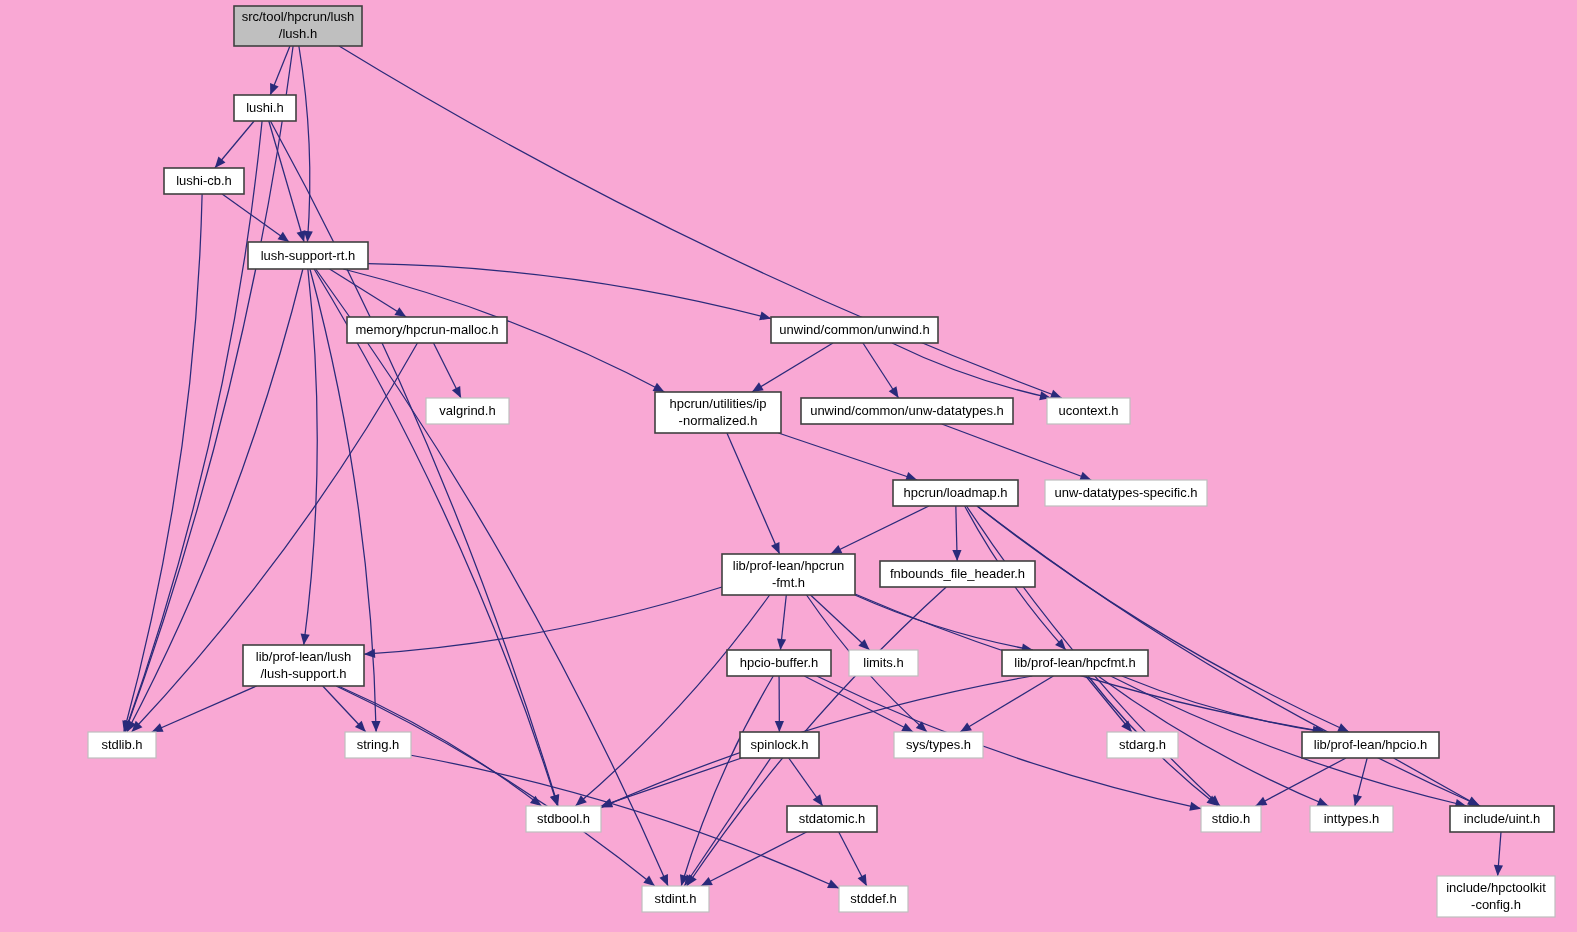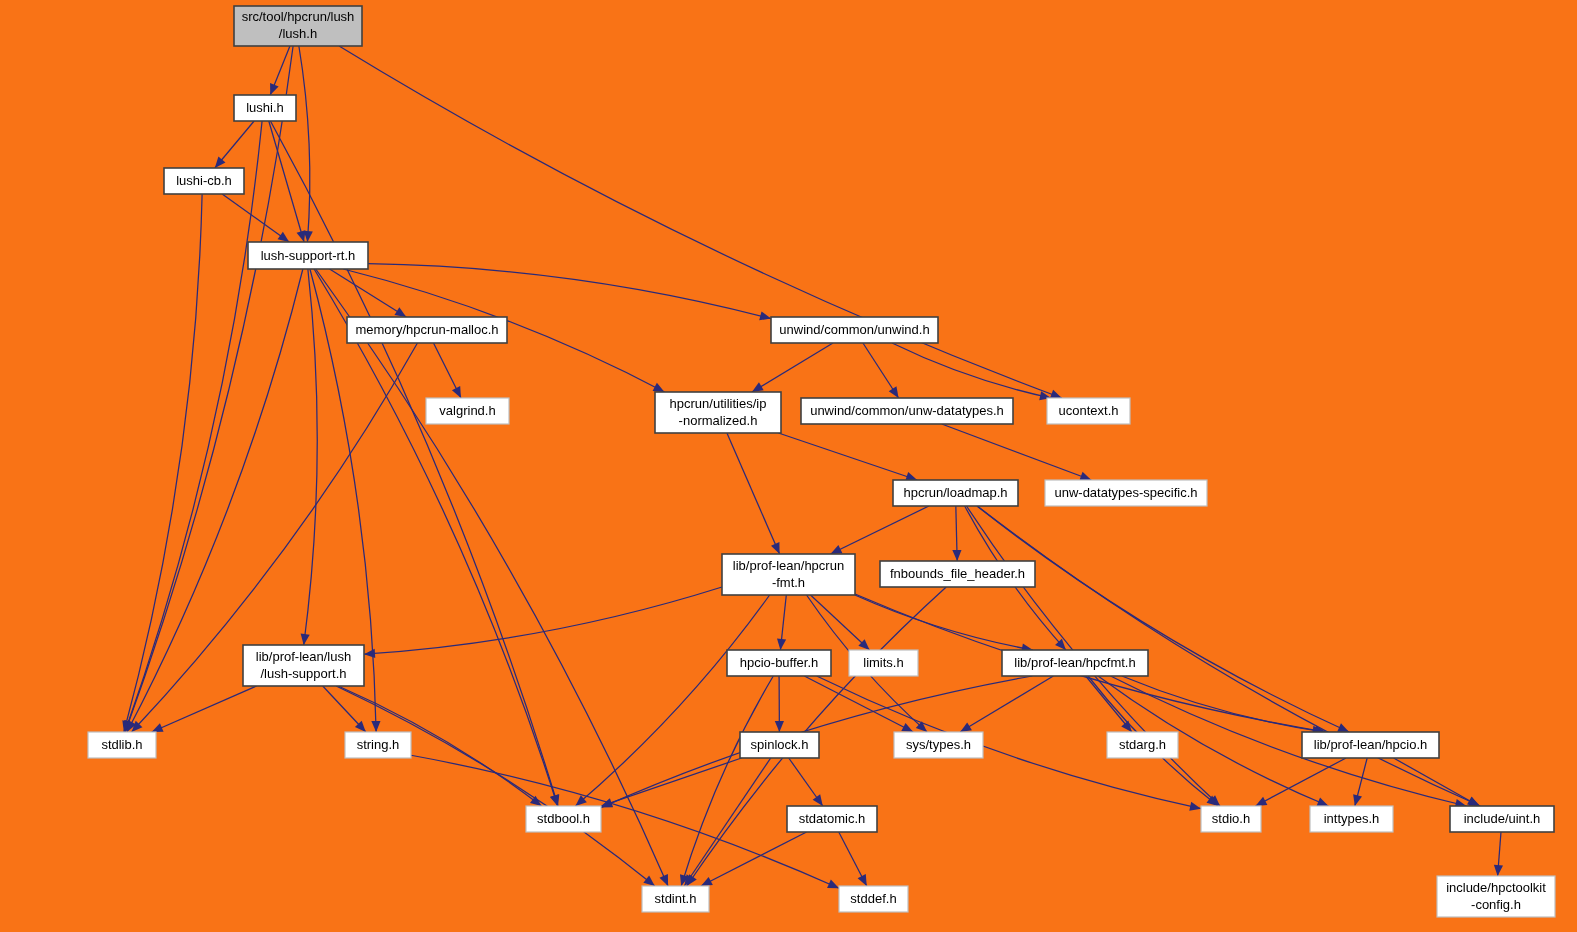--- a/index.html
+++ b/index.html
@@ -1,17 +1,17 @@
 <!DOCTYPE html>
 <html><head>
 <meta charset="utf-8">
 <style>
   html,body{margin:0;padding:0;background:#ffffff;}
   body{font-family:"Liberation Sans","DejaVu Sans",sans-serif;}
-  #graph-root{position:relative;width:1577px;height:932px;background:#f97316;overflow:hidden;}
+  #graph-root{position:relative;width:1577px;height:932px;background:#f9a8d4;overflow:hidden;}
   svg{position:absolute;top:0;left:0;width:1577px;height:932px;}
   .node-rect{fill:#ffffff;}
   .node-rect.b-black{stroke:#404040;stroke-width:1.6;}
   .node-rect.b-grey{stroke:#bfbfbf;stroke-width:1.2;}
   .node-rect.b-root{fill:#bfbfbf;stroke:#404040;stroke-width:1.6;}
   .node-label{font-family:"Liberation Sans","DejaVu Sans",sans-serif;font-size:13px;fill:#000000;text-anchor:middle;dominant-baseline:middle;}
   .edge{fill:none;stroke:#2a2a7a;stroke-width:1.25;}
   .arrow{fill:#2a2a7a;stroke:none;}
 </style>
 </head>

